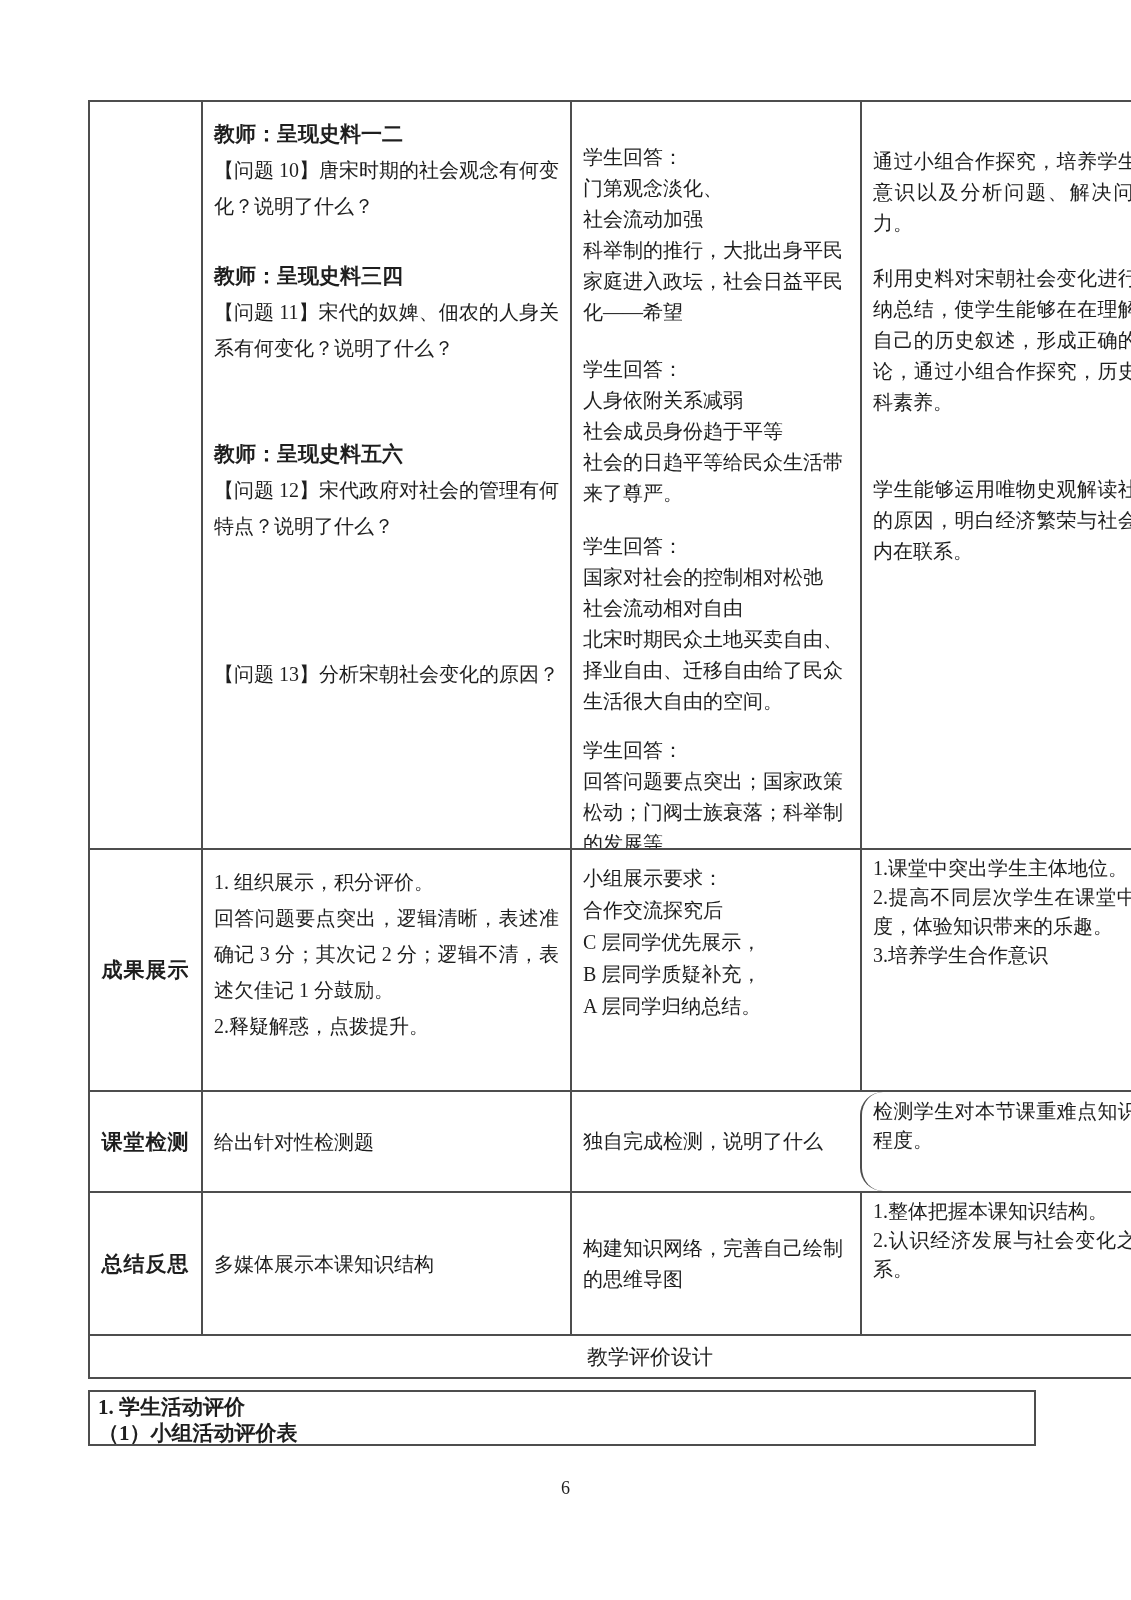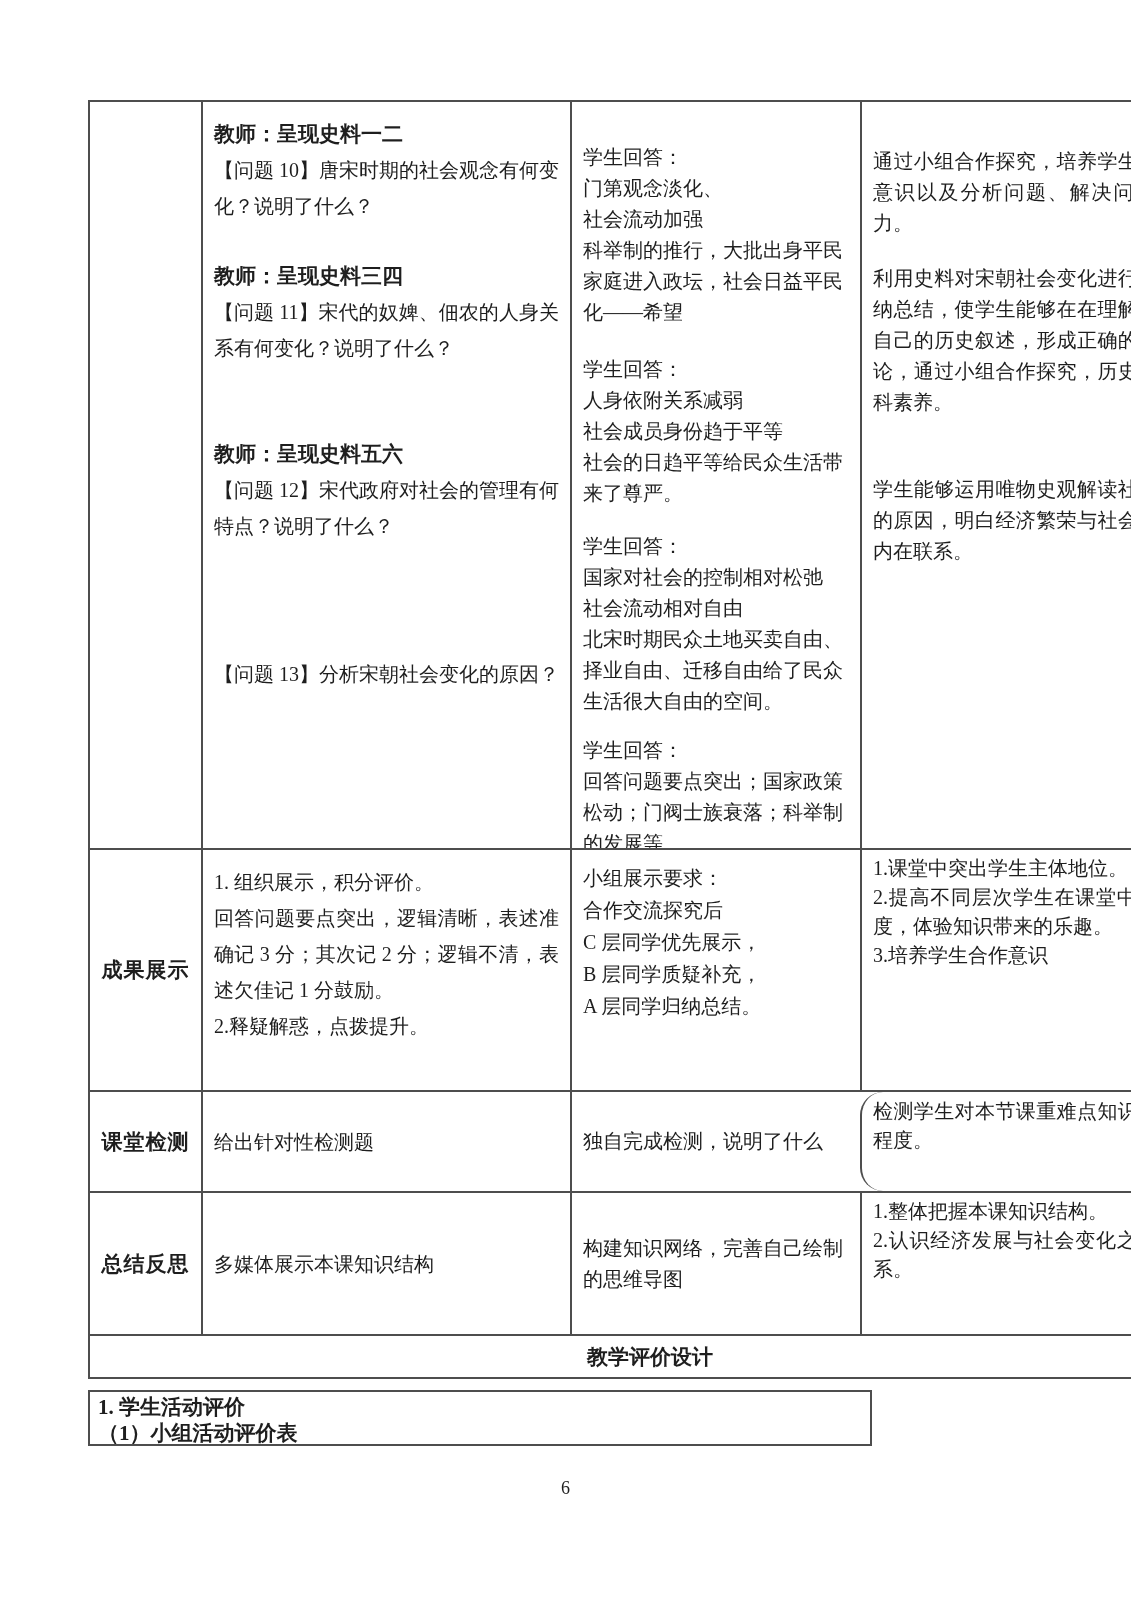--- a/index.html
+++ b/index.html
@@ -21,21 +21,21 @@
     box-sizing:border-box;
   }
   .trow + .trow, .footer-row{border-top:2px solid var(--line);}
   .r0{height:746px;}
   .r1{height:242px;}
   .r2{height:101px;}
   .r3{height:143px;}
   .footer-row{
     height:43px;display:flex;align-items:center;justify-content:center;
   }
-  .footer-row span{font-weight:bold;font-size:21px;}
+  .footer-row span{font-weight:normal;font-size:21px;}
   .cell{
     box-sizing:border-box;padding:0 11px;overflow:hidden;
   }
   .cell + .cell{border-left:2px solid var(--line);}
   .c-label{
     display:flex;align-items:center;justify-content:center;
     font-weight:bold;font-size:21px;padding:0 4px;letter-spacing:1px;
   }
   .cell p{margin:0;font-size:20px;}
   .c-teacher p{line-height:36px;text-align:justify;}
@@ -51,21 +51,21 @@
   .r1 .c-student p{line-height:32px;}
   .r1 .c-intent{padding-top:4px;}
   .r1 .c-intent p,.r2 .c-intent p,.r3 .c-intent p{line-height:29px;}
   .r2 .c-teacher,.r2 .c-student,.r3 .c-teacher,.r3 .c-student{
     display:flex;flex-direction:column;justify-content:center;
   }
   .r2 .c-intent{padding-top:5px;border-radius:23px;}
   .r3 .c-intent{padding-top:4px;}
   .sp{width:100%;}
   .eval-box{
-    position:absolute;left:88px;top:1390px;width:784px;height:56px;
+    position:absolute;left:88px;top:1390px;width:948px;height:56px;
     border:2px solid var(--line);box-sizing:border-box;background:#fff;
     padding:2px 8px;
   }
   .eval-box p{margin:0;font-weight:bold;font-size:21px;line-height:26px;}
   .page-number{
     position:absolute;left:0;top:1478px;width:1131px;text-align:center;
     font-size:18px;
   }
 </style>
 </head>

